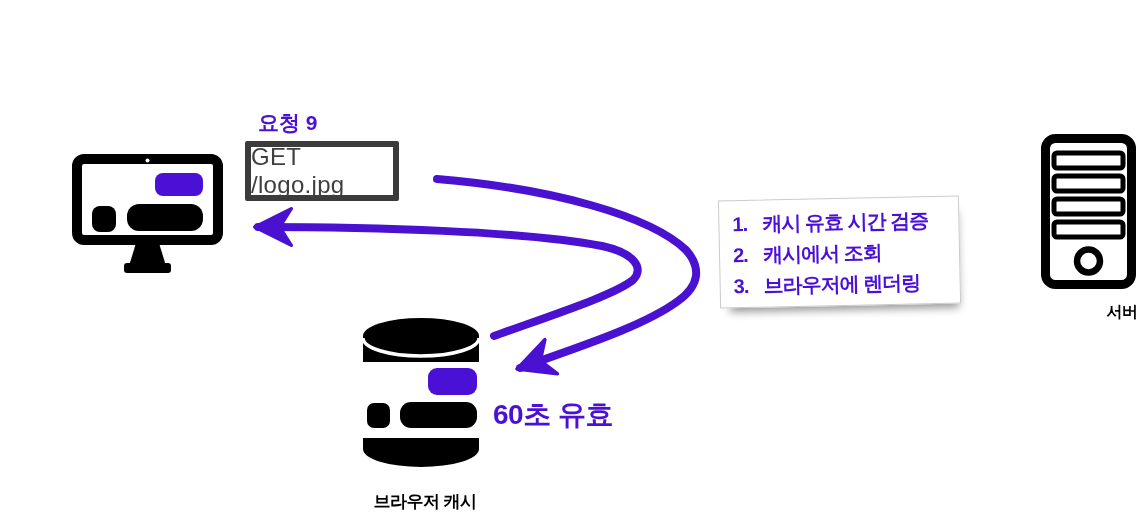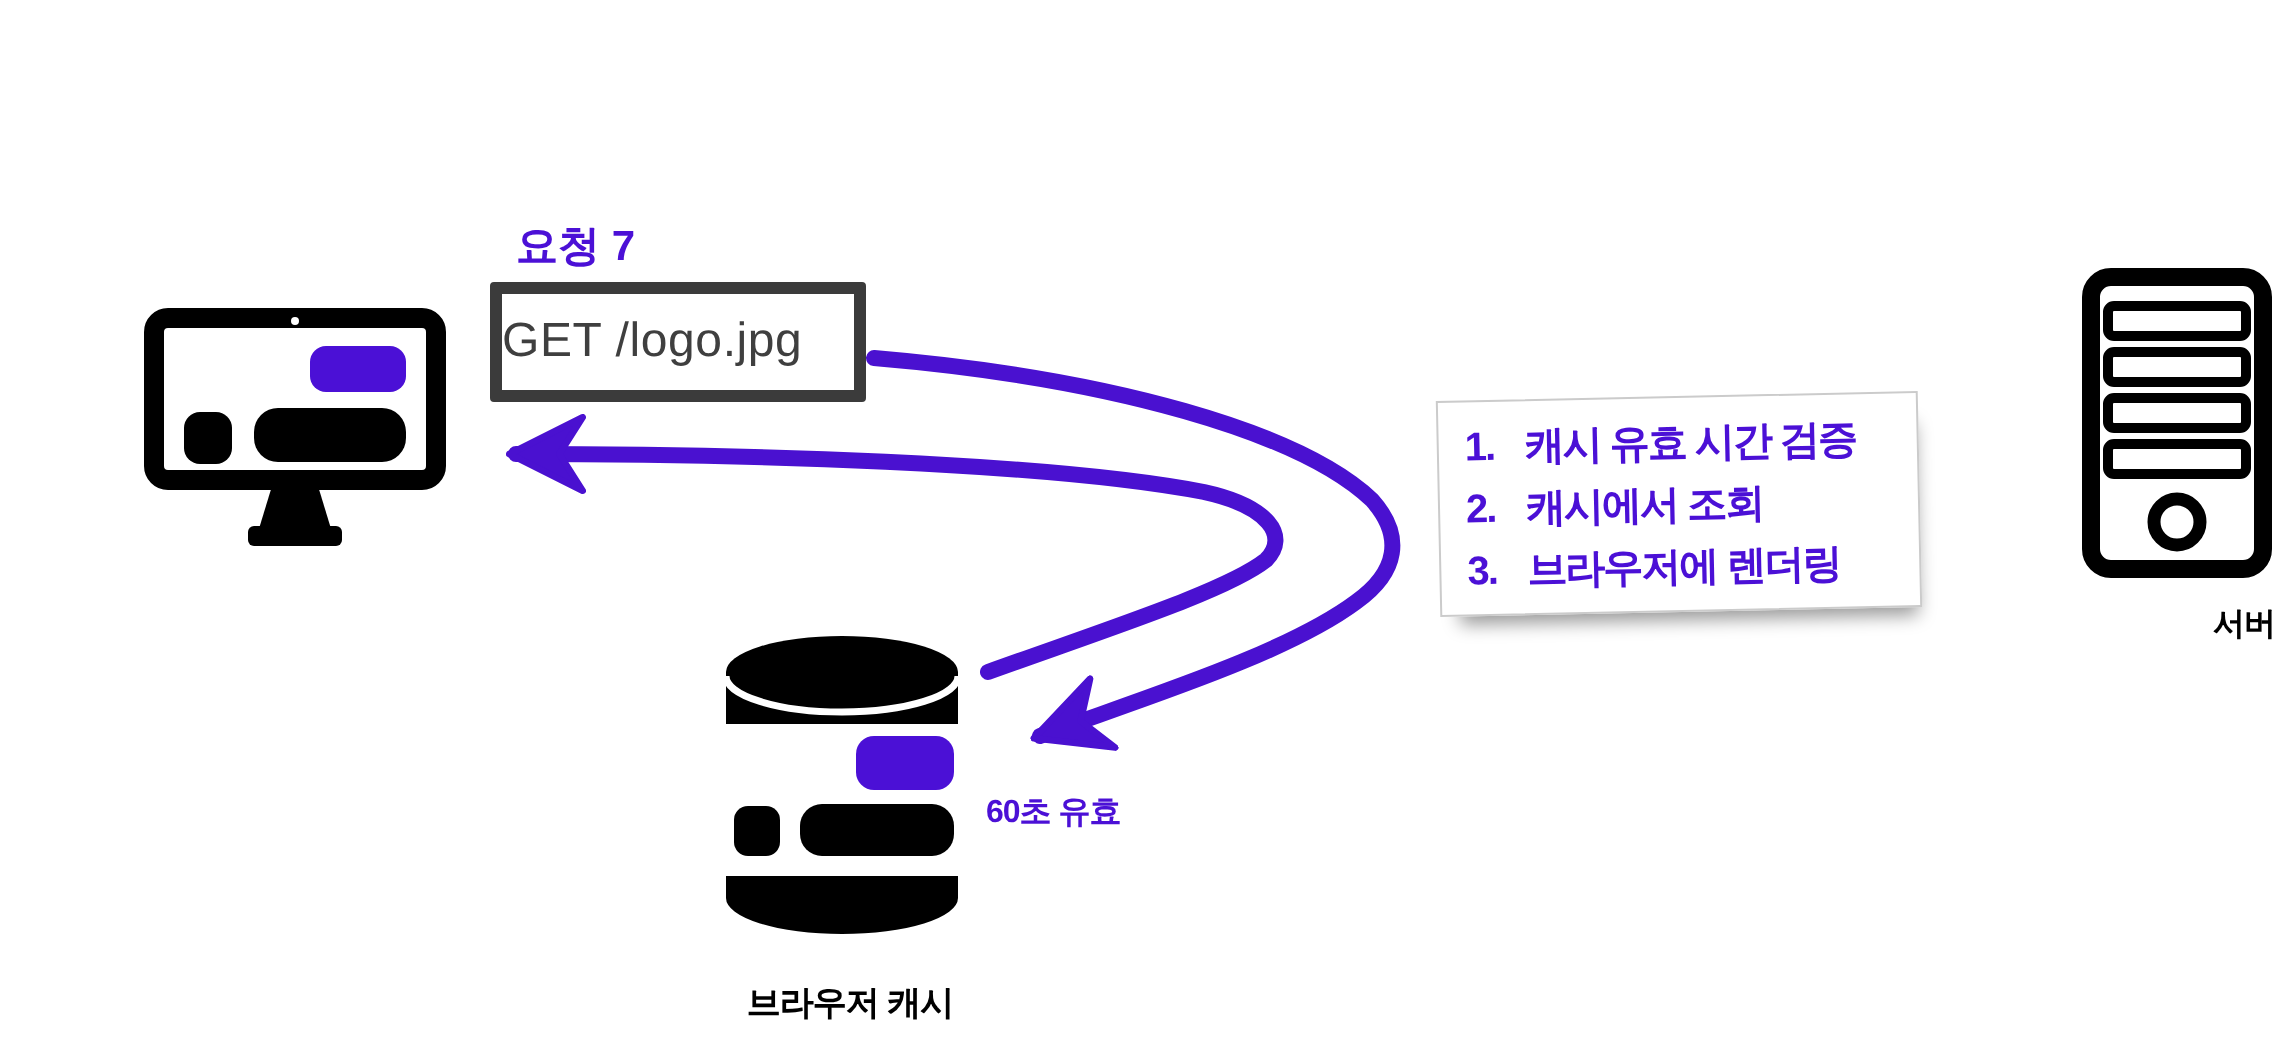--- a/index.html
+++ b/index.html
@@ -28,25 +28,25 @@
     letter-spacing: -0.5px;
   }
 
   
   .request-title {
     left: 258px; top: 109px;
     font-size: 21px; font-weight: 700; color: #4B10D6;
   }
   .get-box {
     left: 245px; top: 141px;
-    width: 188px; height: 60px;
+    width: 154px; height: 60px;
     background: #ffffff;
     border: 6px solid #3B3B3B;
     border-radius: 2px;
-    display: flex; align-items: center; 
+    display: flex; align-items: center; justify-content: center;
     font-size: 24px; font-weight: 500; color: #3F3F3F;
     letter-spacing: 0.3px;
   }
 
   
   .note-card {
     left: 719px; top: 198px;
     width: 241px; height: 108px;
     background: #ffffff;
     border: 1px solid #CBCBCB;
@@ -64,21 +64,21 @@
   .icon-label {
     font-size: 17px; font-weight: 700; color: #000000;
     text-align: center; letter-spacing: -0.5px;
   }
   .browser-label { left: 72px;  top: 294px; width: 152px; }
   .cache-label   { left: 345px; top: 490px; width: 160px; text-align: center; }
   .server-label  { left: 1072px; top: 302px; width: 100px; font-size: 16px; }
 
   .ttl-label {
     left: 493px; top: 396px;
-    font-size: 16px; font-weight: 700; color: #4B10D6;
+    font-size: 28px; font-weight: 700; color: #4B10D6;
     letter-spacing: -0.5px;
   }
 
   svg { display: block; }
   .arrows { left: 0; top: 0; pointer-events: none; }
 </style>
 </head>
 <body>
 
 <div class="canvas">
@@ -97,21 +97,21 @@
   <svg class="abs" style="left:72px; top:154px;" width="152" height="124" viewBox="0 0 152 124">
     <rect x="5" y="5" width="141" height="81" rx="7" fill="#ffffff" stroke="#000000" stroke-width="10"></rect>
     <circle cx="75.5" cy="6.5" r="2" fill="#ffffff"></circle>
     <rect x="83" y="19" width="48" height="23" rx="8" fill="#4B10D6"></rect>
     <rect x="20" y="52" width="24" height="26" rx="8" fill="#000000"></rect>
     <rect x="55" y="50" width="76" height="27" rx="12" fill="#000000"></rect>
     <path d="M 64 89 L 87 89 L 94 112 L 57 112 Z" fill="#000000"></path>
     <rect x="52" y="109" width="47" height="10" rx="3" fill="#000000"></rect>
   </svg>
 
-  <div class="abs request-title">요청 7</div>
+  <div class="abs request-title">요청 9</div>
   <div class="abs get-box">
     <span>GET /logo.jpg</span>
   </div>
 
   <div class="abs note-card">
     <div class="note-line">
       <span class="note-num">1.</span><span>캐시 유효 시간 검증</span>
     </div>
     <div class="note-line">
       <span class="note-num">2.</span><span>캐시에서 조회</span>

